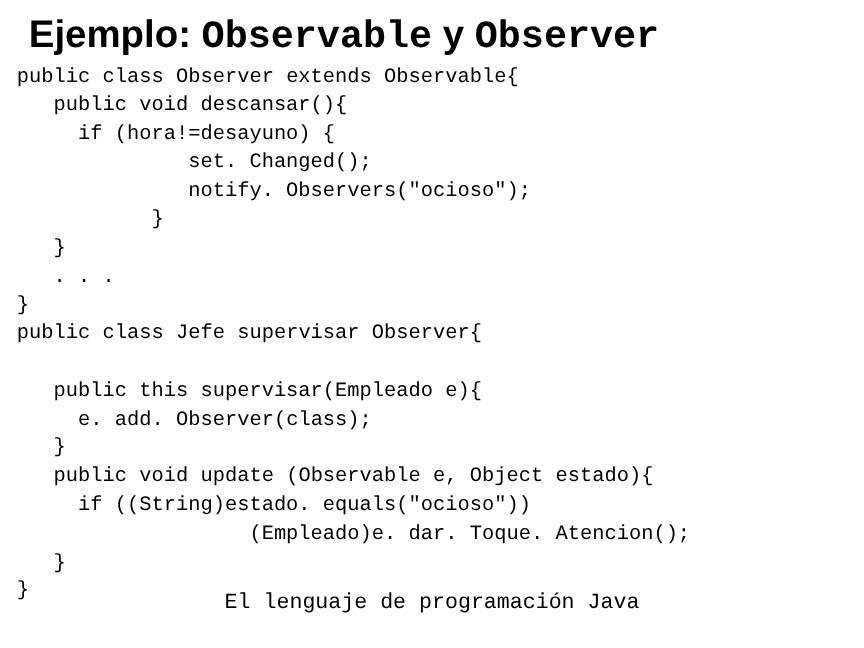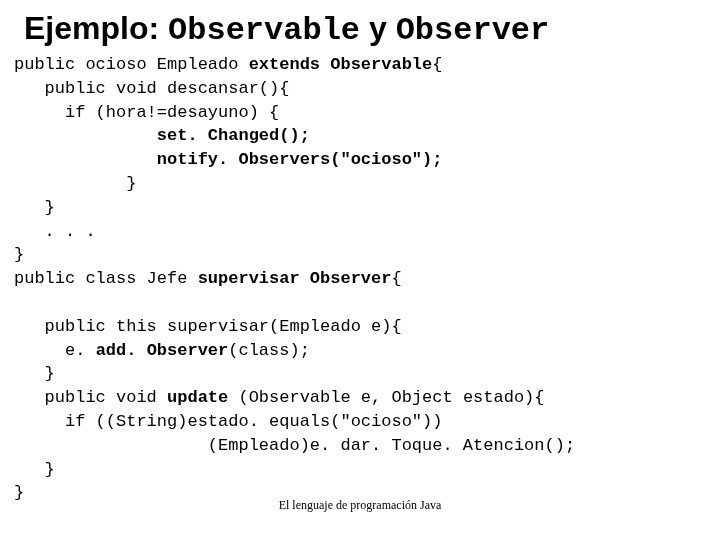--- a/index.html
+++ b/index.html
@@ -29,44 +29,44 @@
     font-weight: bold;
   }
   .code {
     font-family: "Courier New", Courier, monospace;
     font-size: 17px;
     line-height: 1.4;
     color: #000;
     white-space: pre;
     margin-left: -10px;
   }
-  .code b { font-weight: bold; }
+  .code b { font-weight: normal; }
   .footer {
     position: absolute;
     left: 50%;
     transform: translateX(-50%);
     bottom: 27px;
-    font-family: Liberation Serif, serif;
-    font-size: 12px;
+    font-family: Liberation Mono, monospace;
+    font-size: 18px;
     color: #000;
   }
 </style>
 </head>
 <body>
 
 <div class="slide">
 
   <div class="title">
     <span>Ejemplo:</span>
     <span class="mono">Observable</span>
     <span>y</span>
     <span class="mono">Observer</span>
   </div>
 
-  <div class="code"><span>public ocioso Empleado </span><b>extends Observable</b><span>{</span>
+  <div class="code"><span>public class Observer </span><b>extends Observable</b><span>{</span>
 <span>   public void descansar(){</span>
 <span>     if (hora!=desayuno) {</span>
 <b>              set. Changed();</b>
 <b>              notify. Observers("ocioso");</b>
 <span>           }</span>
 <span>   }</span>
 <span>   . . .</span>
 <span>}</span>
 <span>public class Jefe </span><b>supervisar Observer</b><span>{</span>
 <span></span>

